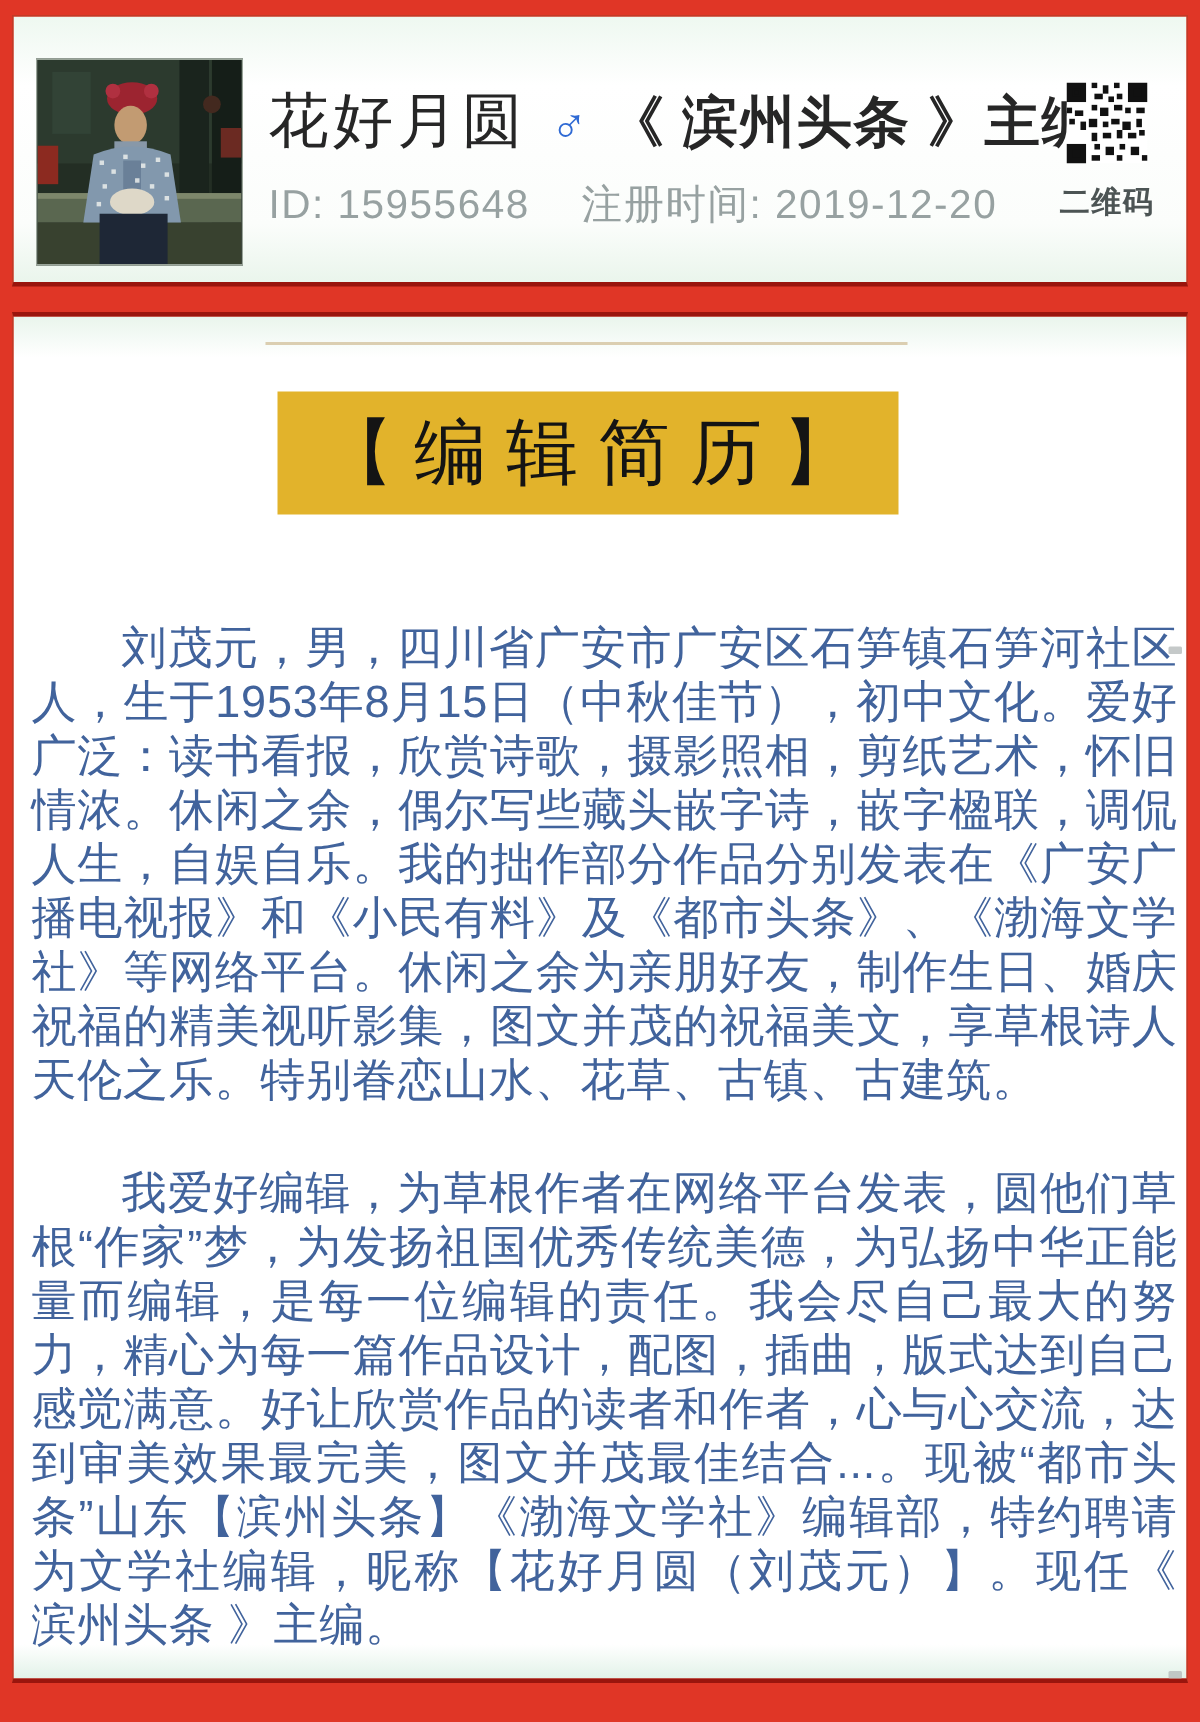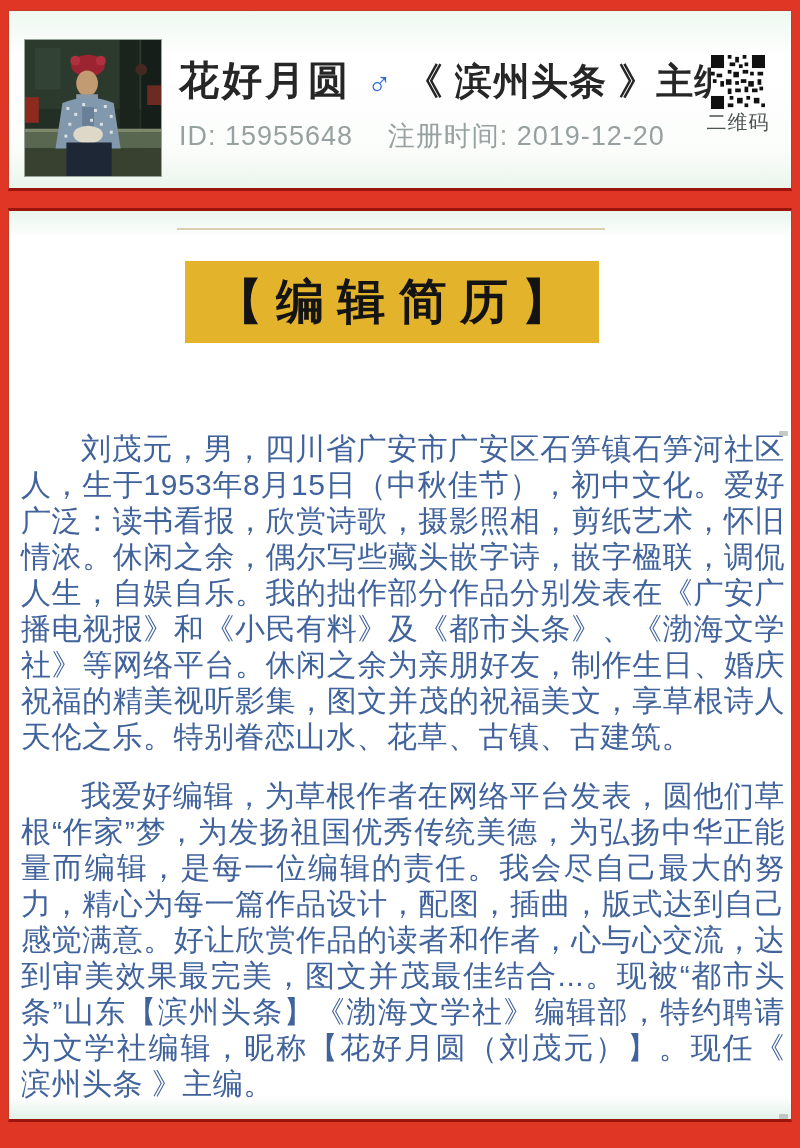--- a/index.html
+++ b/index.html
@@ -26,44 +26,44 @@
     border-bottom:3px solid var(--red-dark);
     background:linear-gradient(180deg,#e9f5ec 0%,#ffffff 3%,#ffffff 97.5%,#e2f2e8 100%);
   }
   .avatar{
     position:absolute;left:15px;top:28px;width:138px;height:138px;
     border:1px solid #9aa59a;background:#232e24;cursor:pointer;
   }
   .avatar svg{display:block;width:100%;height:100%;}
   .profile-info{position:absolute;left:170px;top:42px;width:520px;}
   .name-row{display:flex;align-items:baseline;white-space:nowrap;}
-  .profile-name{font-size:40px;font-weight:700;color:var(--name-text);letter-spacing:3px;}
+  .profile-name{font-size:40px;font-weight:400;color:var(--name-text);letter-spacing:3px;}
   .gender{font-size:33px;color:var(--male);margin:0 14px 0 16px;font-weight:700;}
   .profile-title{font-size:37px;font-weight:700;color:var(--name-text);letter-spacing:1px;}
   .id-row{margin-top:10px;font-size:27px;color:var(--id-text);letter-spacing:1px;white-space:nowrap;}
   .id-row .reg{margin-left:26px;}
   .qr-wrap{position:absolute;right:20px;top:44px;width:66px;text-align:center;cursor:pointer;}
   .qr-wrap svg{display:block;width:54px;height:54px;margin:0 auto;}
-  .qr-caption{font-size:20px;color:#4c5454;letter-spacing:1px;}
+  .qr-caption{margin-top:12px;font-size:20px;color:#4c5454;letter-spacing:1px;font-weight:bold;}
   .divider-line{
     position:absolute;left:168px;top:17px;width:428px;height:2px;
     background:#d6c5a4;opacity:.85;
   }
   .resume-title{
     position:absolute;left:176px;top:50px;width:414px;height:82px;
     background:var(--yellow);display:flex;align-items:center;justify-content:center;
-    font-size:48px;font-weight:700;color:#141414;white-space:nowrap;overflow:hidden;
+    font-size:48px;font-weight:400;color:#141414;white-space:nowrap;overflow:hidden;
   }
   .para{
     position:absolute;left:12px;width:764px;
     font-size:30px;line-height:36px;color:var(--body-text);
     text-align:justify;text-indent:60px;text-justify:inter-ideograph;
     letter-spacing:0.5px;
   }
-  .para-1{top:220px;}
+  .para-1{top:204px;}
   .para-2{top:567px;}
   .scroll-artifact{
     position:absolute;right:3px;width:9px;height:5px;background:#b6bcbc;
     border-radius:1px;opacity:.8;
   }
   .artifact-top{top:220px;}
   .artifact-bottom{top:903px;}
 </style>
 </head>
 <body>

